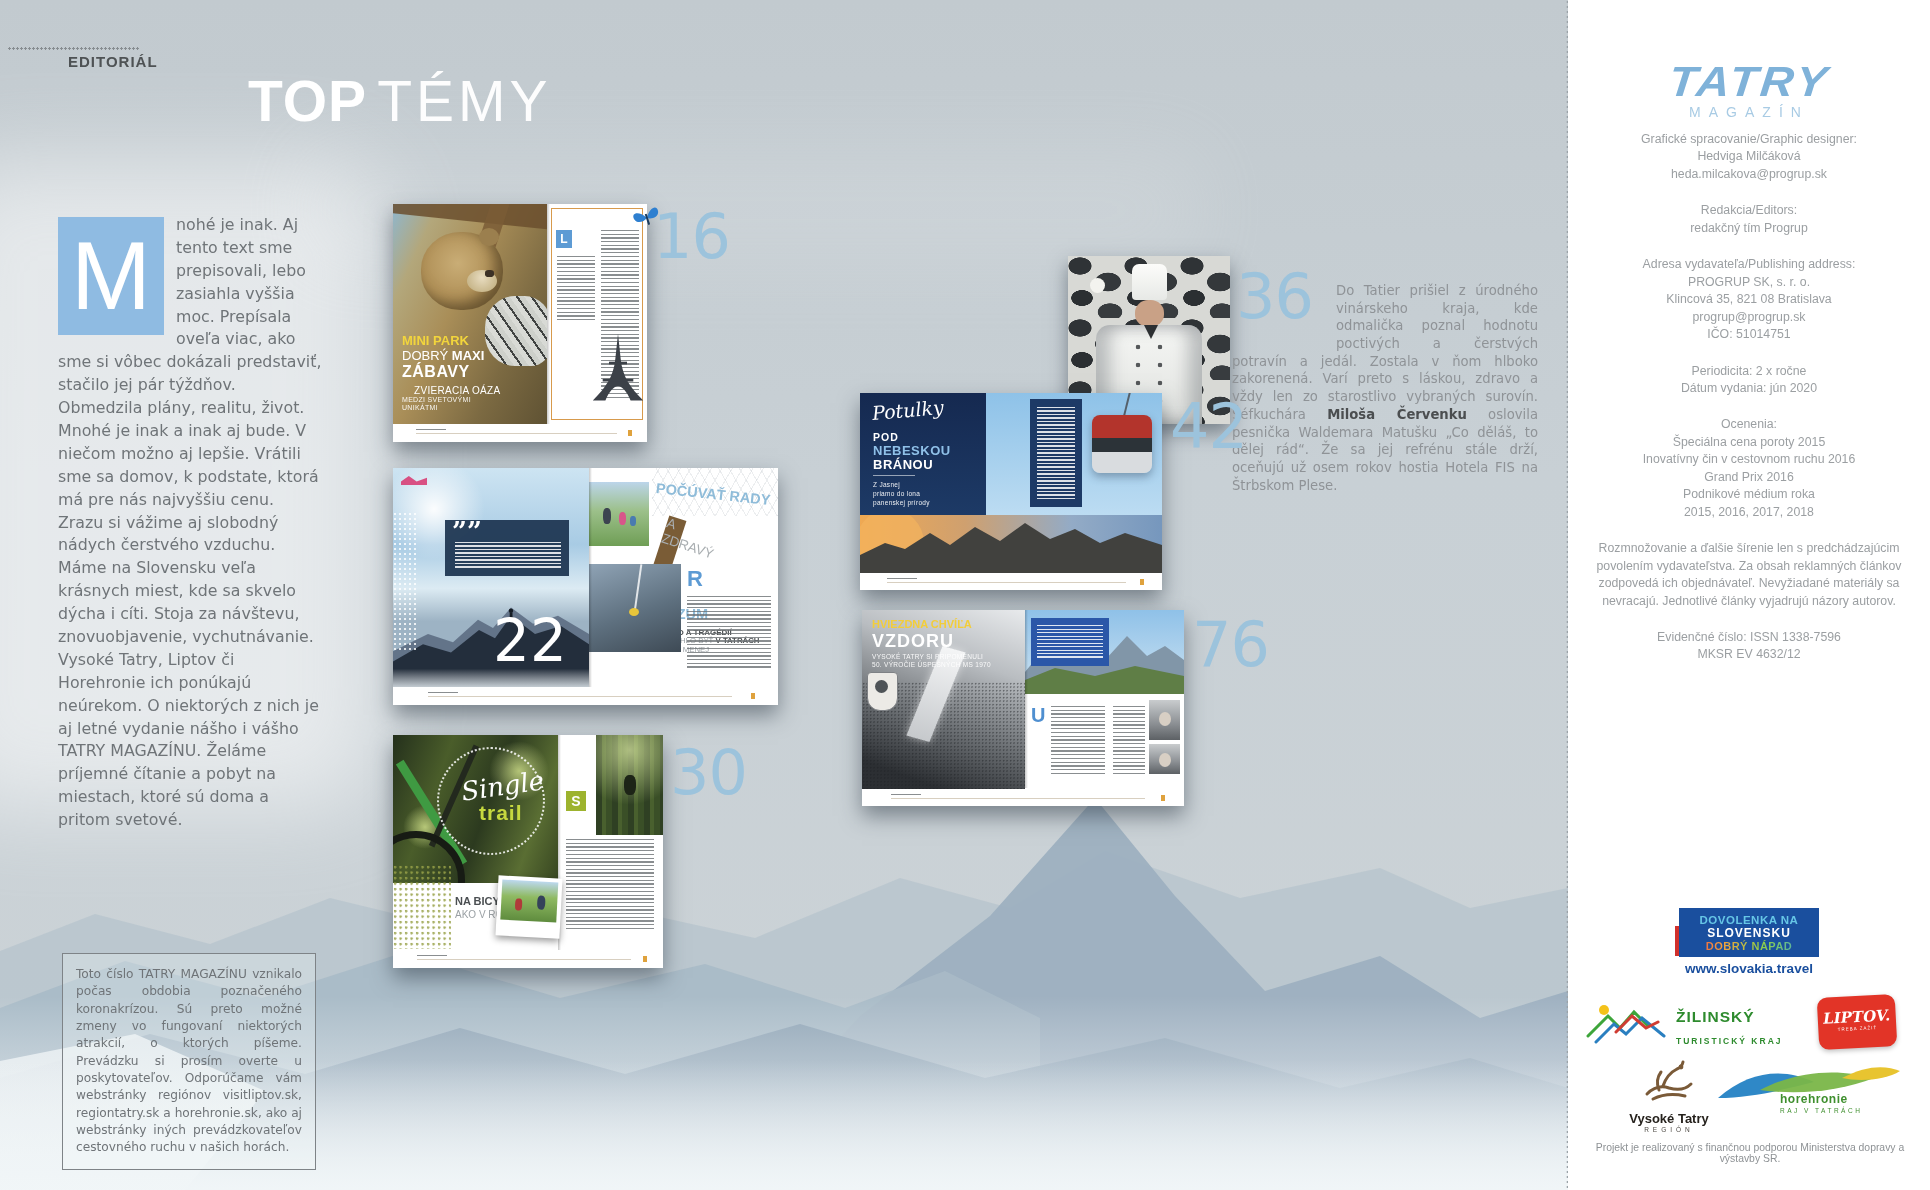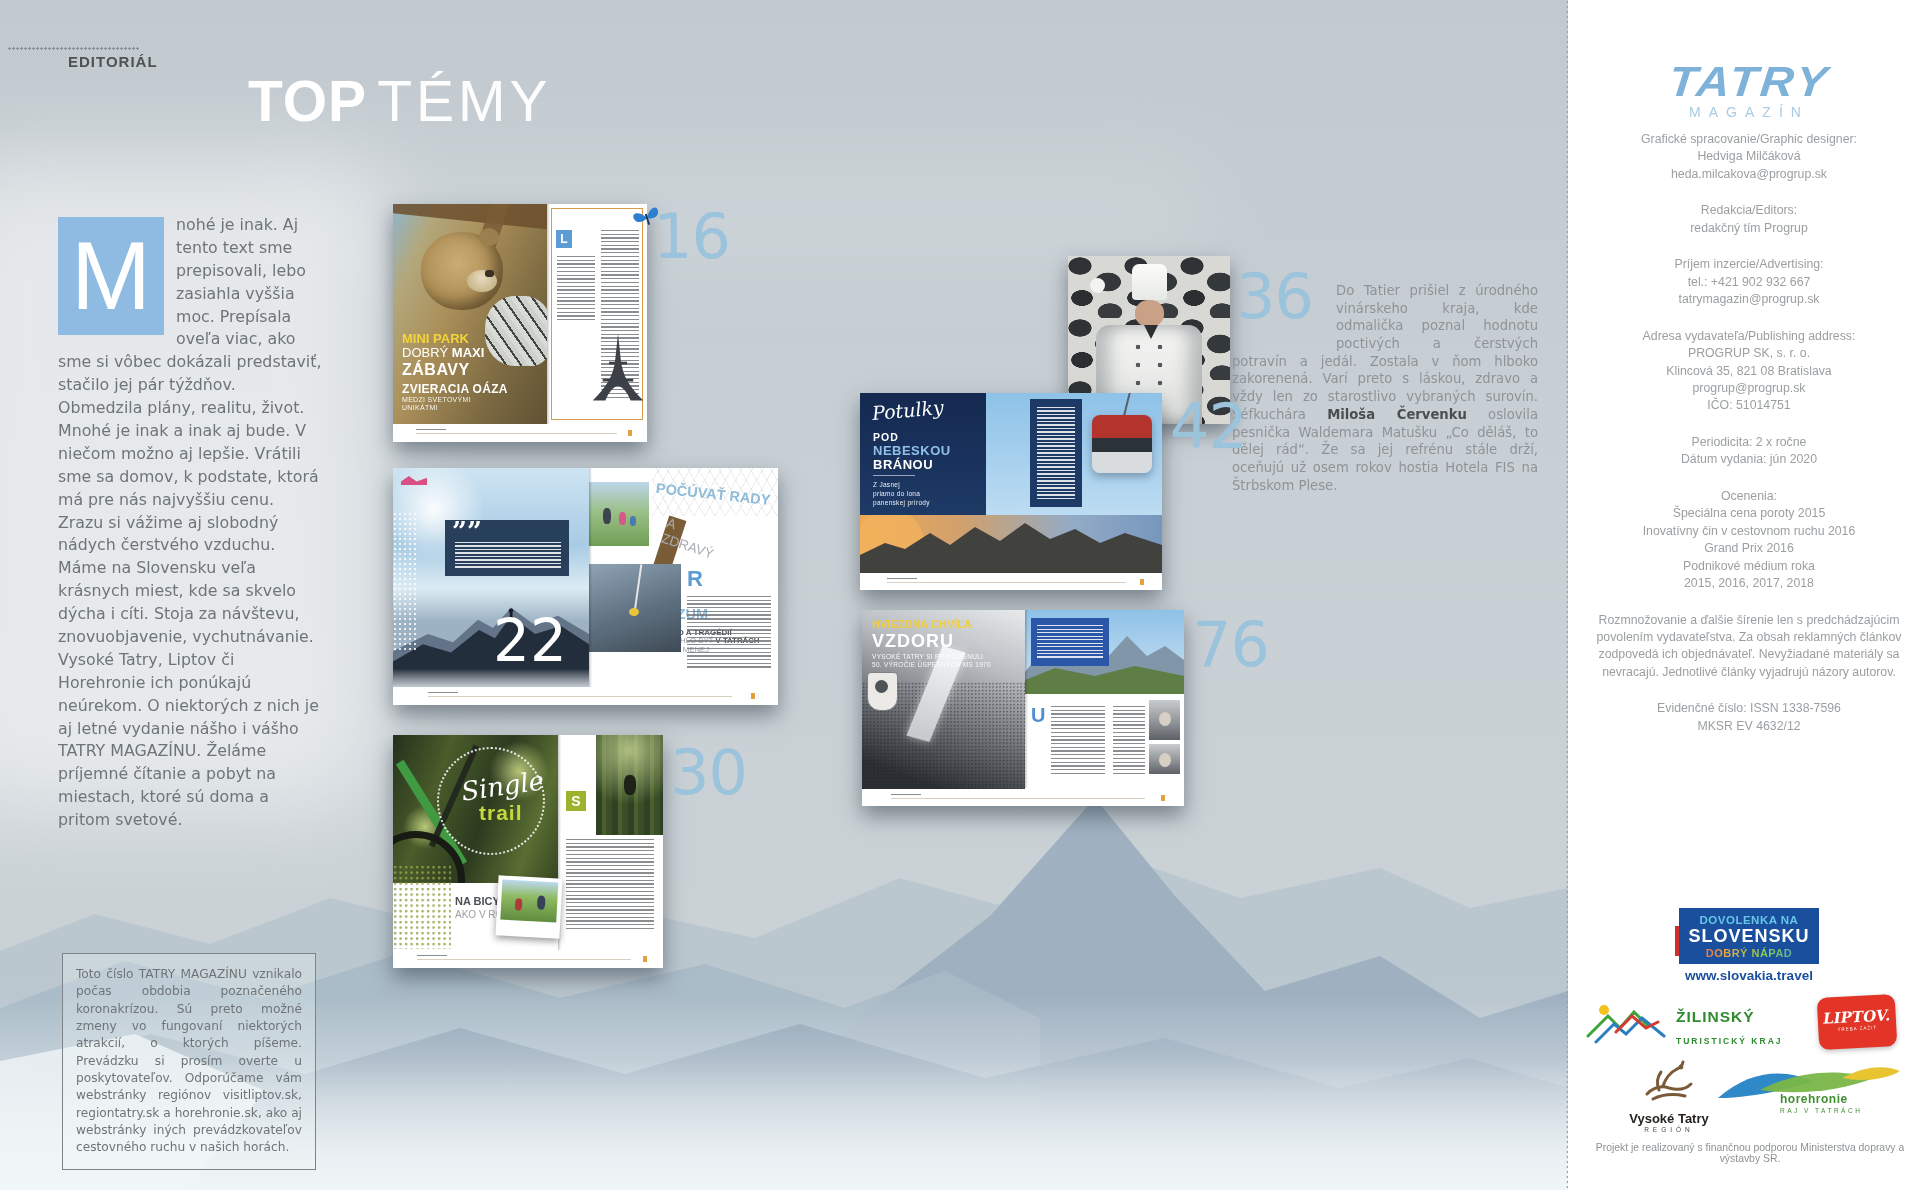--- a/index.html
+++ b/index.html
@@ -61,21 +61,21 @@
   .lion-muzzle{position:absolute;left:74px;top:66px;width:30px;height:22px;border-radius:50%;
      background:radial-gradient(circle at 50% 35%,#e8dcc0 0%,#c9b88d 70%);}
   .lion-nose{position:absolute;left:92px;top:66px;width:9px;height:7px;border-radius:40%;background:#3c3126;}
   .tiger{position:absolute;left:92px;top:92px;width:66px;height:70px;border-radius:45% 40% 30% 45%;
      background:repeating-linear-gradient(55deg,#e3e7e6 0 5px,#3a3f42 5px 7px,#d7dcda 7px 12px);opacity:.9;}
   .s16-title{position:absolute;left:9px;bottom:12px;line-height:1.12;}
   .s16-title .k1{color:#f2d53c;font-weight:bold;font-size:13px;}
   .s16-title .k2{color:#fff;font-size:13px;}
   .s16-title .k2 b{font-weight:bold;}
   .s16-title .k3{color:#fff;font-weight:bold;font-size:16px;letter-spacing:.5px;}
-  .s16-title .k4{color:#fff;font-weight:bold;font-size:12px;margin-top:4px;letter-spacing:.3px;}
+  .s16-title .k4{color:#fff;font-weight:normal;font-size:10px;margin-top:4px;letter-spacing:.3px;margin-left:12px;}
   .s16-title .k5{color:rgba(255,255,255,.92);font-size:7px;letter-spacing:.3px;}
   .s16-right{position:absolute;left:154px;top:0;width:100px;height:220px;background:#fff;}
   .s16-frame{position:absolute;inset:4px;border:1px solid #d79a4c;}
   .dc16{position:absolute;left:9px;top:26px;width:16px;height:18px;background:#5d9bd4;font-size:12px;}
   .s16-c1{position:absolute;left:54px;top:26px;width:38px;height:168px;}
   .s16-c2{position:absolute;left:10px;top:52px;width:38px;height:64px;}
   .butterfly{position:absolute;left:240px;top:4px;width:28px;height:20px;transform:rotate(-18deg);}
   .eiffel{position:absolute;left:198px;top:126px;width:54px;height:76px;}
 
   
@@ -230,21 +230,21 @@
   .logo-tatry{font-size:46px;font-weight:bold;font-style:italic;color:#7fb2d9;letter-spacing:3px;
       transform:skewX(-6deg) scaleY(.92);display:inline-block;line-height:1;}
   .logo-sub{font-size:14px;color:#a8cbe4;letter-spacing:8px;margin-top:0;}
   .credits{position:absolute;left:14px;right:14px;top:131px;text-align:center;font-size:12.3px;
       color:#9b9fa2;line-height:1.42;}
   .cg{margin-bottom:19px;}
   .slovakia-logo{position:absolute;left:0;top:908px;width:100%;text-align:center;}
   .sl-box{position:relative;display:inline-block;width:132px;background:#1a4f9e;padding:6px 4px 5px;text-align:center;}
   .sl-bar{position:absolute;left:-4px;top:18px;width:4px;height:30px;background:#d0302c;}
   .sl1{color:#66c6e6;font-weight:bold;font-size:11.5px;letter-spacing:.5px;}
-  .sl2{color:#fff;font-weight:bold;font-size:18px;letter-spacing:1px;}
+  .sl2{color:#fff;font-weight:bold;font-size:12px;letter-spacing:1px;}
   .sl3{font-weight:bold;font-size:11px;letter-spacing:.5px;
       background:linear-gradient(90deg,#e8394a,#f2a03c 30%,#8fd048 60%,#3aa0d8);
       -webkit-background-clip:text;background-clip:text;color:transparent;}
   .sl-url{margin-top:4px;color:#1a4f9e;font-weight:bold;font-size:13.5px;}
   .lg-zilinsky{position:absolute;left:18px;top:1000px;width:215px;}
   .zl-svg{position:absolute;left:0;top:2px;}
   .zl-text{position:absolute;left:90px;top:8px;}
   .zl1{color:#2e8b2e;font-weight:bold;font-size:15.5px;letter-spacing:1px;}
   .zl2{color:#2e8b2e;font-weight:bold;font-size:8.5px;letter-spacing:2px;margin-top:10px;}
   .lg-liptov{position:absolute;left:250px;top:996px;width:78px;height:52px;background:#e23427;border-radius:10px;
@@ -552,25 +552,20 @@
       <div class="cg">
           <div>Grafické spracovanie/Graphic designer:</div>
           <div>Hedviga Milčáková</div>
           <div>heda.milcakova@progrup.sk</div>
         </div>
       <div class="cg">
           <div>Redakcia/Editors:</div>
           <div>redakčný tím Progrup</div>
         </div>
       <div class="cg">
-          <div>Príjem inzercie/Advertising:</div>
-          <div>tel.: +421 902 932 667</div>
-          <div>tatrymagazin@progrup.sk</div>
-        </div>
-      <div class="cg">
           <div>Adresa vydavateľa/Publishing address:</div>
           <div>PROGRUP SK, s. r. o.</div>
           <div>Klincová 35, 821 08 Bratislava</div>
           <div>progrup@progrup.sk</div>
           <div>IČO: 51014751</div>
         </div>
       <div class="cg">
           <div>Periodicita: 2 x ročne</div>
           <div>Dátum vydania: jún 2020</div>
         </div>

